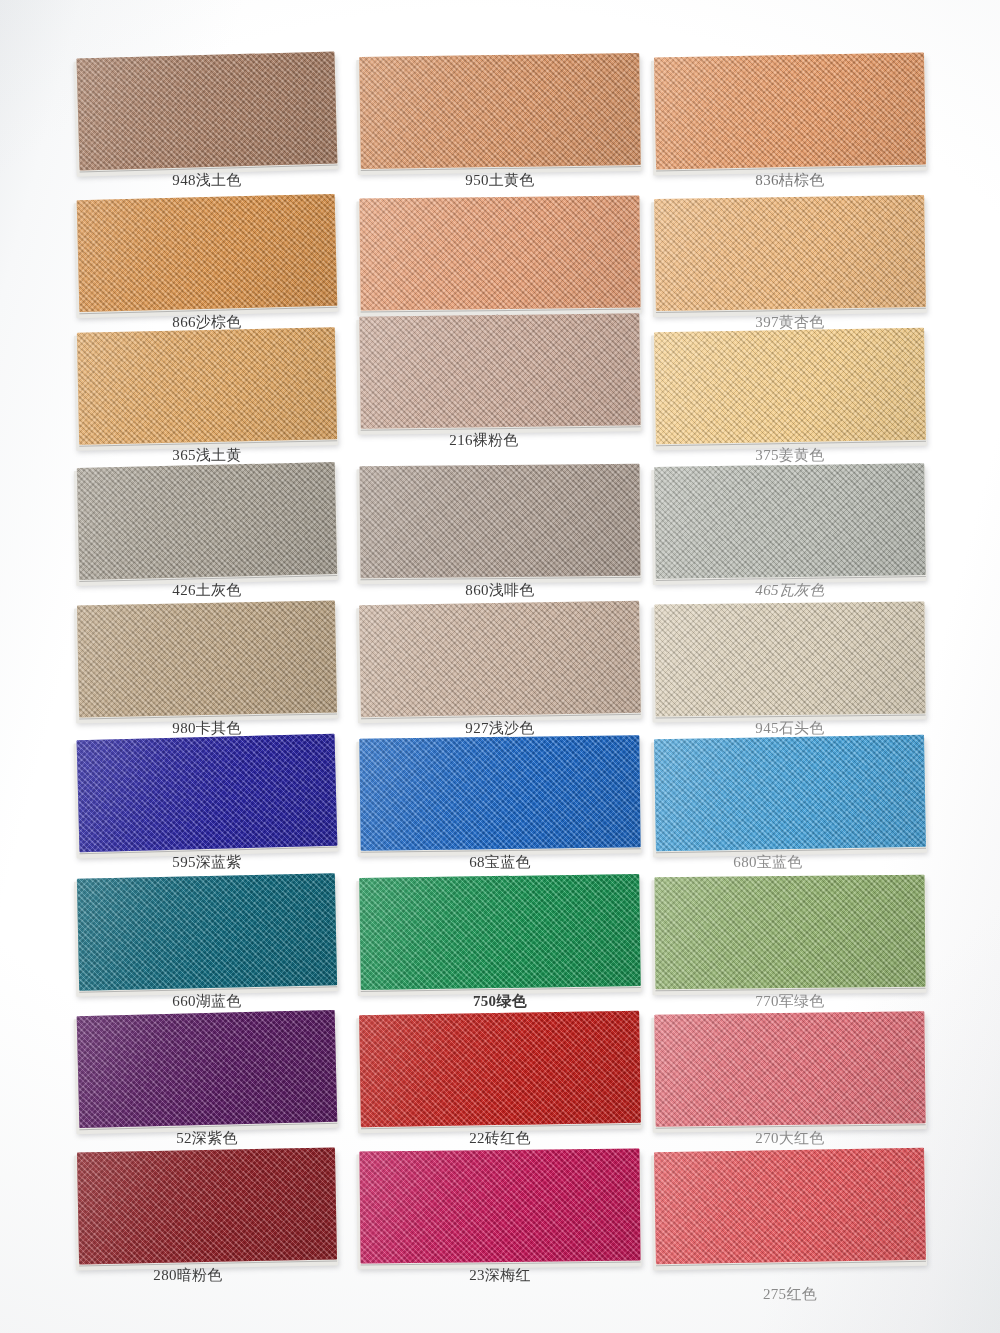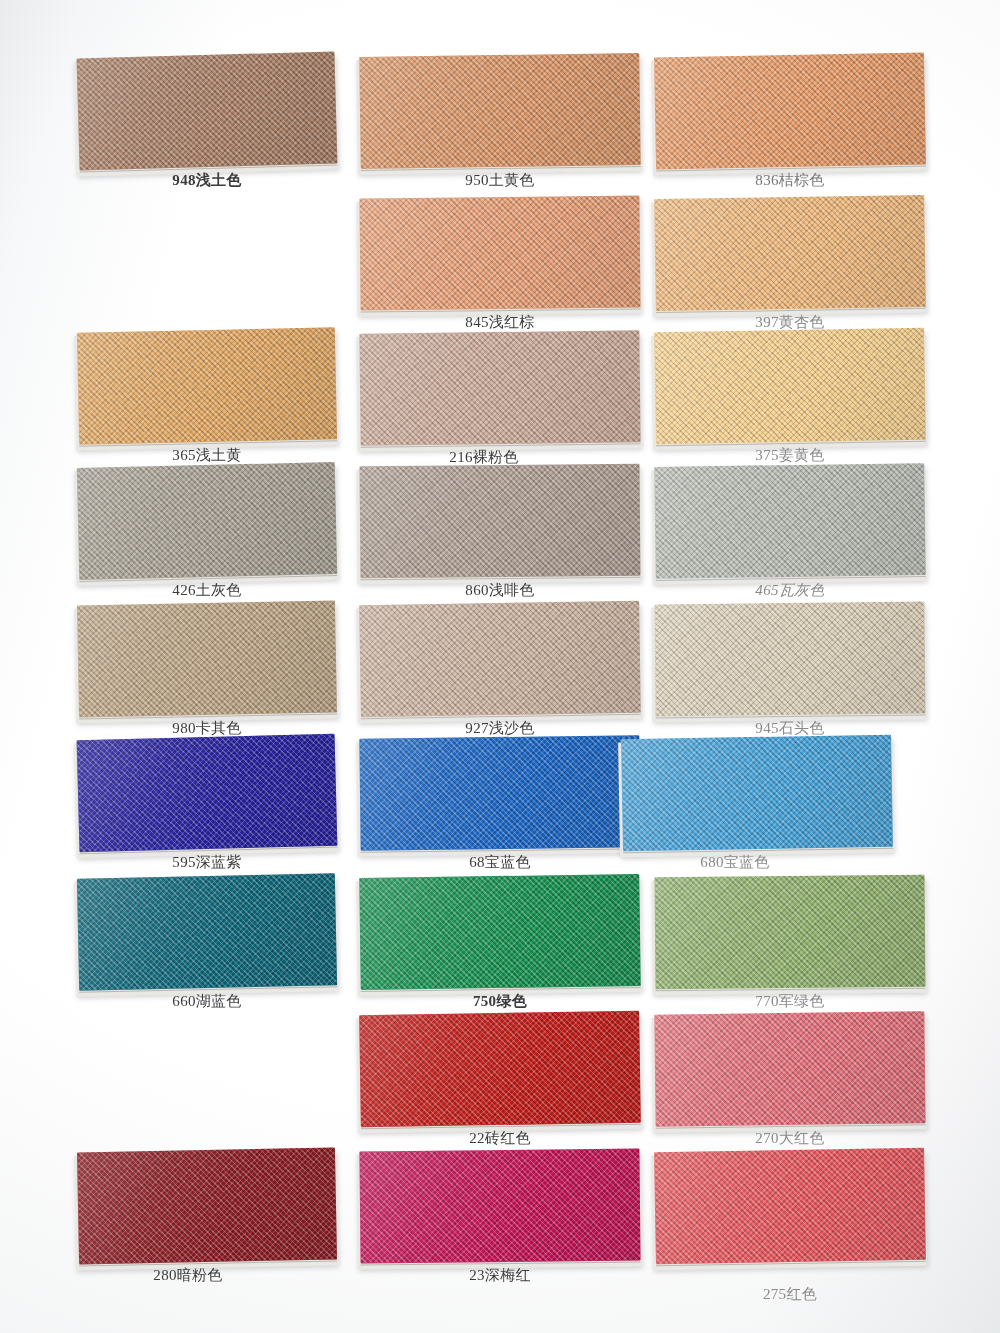--- a/index.html
+++ b/index.html
@@ -114,38 +114,46 @@
 
 <div id="backdrop"></div>
 
 <div id="chart">
     <div class="cell" style="left: 78px; top: 55px; width: 258px; height: 152px;">
       <div class="swatch-wrap" style="width: 258px; height: 112px; transform: rotate(-1.6deg);">
         <div class="backing" style="left: -3px; top: 3px; width: 262px; height: 115px; box-shadow: rgba(120, 120, 125, 0.3) 1px 2px 5px;"></div>
         <div class="edge" style="left: 0px; top: 113px; width: 258px; height: 1px; opacity: 0.55;"></div>
         <div class="swatch" title="948浅土色" style="width: 258px; height: 112px; position: absolute; left: 0px; top: 0px; background: rgb(169, 128, 104);"></div>
       </div>
-      <div class="label" style="top: 118px; color: rgb(59, 59, 59); font-weight: bold;">948浅土色</div>
+      <div class="label" style="top: 118px; color: rgb(59, 59, 59);">948浅土色</div>
     </div>
     <div class="cell" style="left: 360px; top: 55px; width: 280px; height: 152px;">
       <div class="swatch-wrap" style="width: 280px; height: 112px; transform: rotate(-0.8deg);">
         <div class="backing" style="left: -3px; top: 3px; width: 284px; height: 115px; box-shadow: rgba(120, 120, 125, 0.3) 1px 2px 5px;"></div>
         <div class="edge" style="left: 0px; top: 113px; width: 280px; height: 1px; opacity: 0.55;"></div>
         <div class="swatch" title="950土黄色" style="width: 280px; height: 112px; position: absolute; left: 0px; top: 0px; background: rgb(217, 151, 106);"></div>
       </div>
       <div class="label" style="top: 118px; color: rgb(59, 59, 59);">950土黄色</div>
     </div>
     <div class="cell" style="left: 655px; top: 55px; width: 270px; height: 152px;">
       <div class="swatch-wrap" style="width: 270px; height: 112px; transform: rotate(-1.1deg);">
         <div class="backing" style="left: -3px; top: 3px; width: 274px; height: 115px; box-shadow: rgba(120, 120, 125, 0.3) 1px 2px 5px;"></div>
         <div class="edge" style="left: 0px; top: 113px; width: 270px; height: 1px; opacity: 0.55;"></div>
         <div class="swatch" title="836桔棕色" style="width: 270px; height: 112px; position: absolute; left: 0px; top: 0px; background: rgb(229, 156, 107);"></div>
       </div>
       <div class="label" style="top: 118px; color: rgb(119, 119, 119);">836桔棕色</div>
     </div>
+    <div class="cell" style="left: 78px; top: 197px; width: 258px; height: 152px;">
+      <div class="swatch-wrap" style="width: 258px; height: 112px; transform: rotate(-1.4deg);">
+        <div class="backing" style="left: -3px; top: 3px; width: 262px; height: 115px; box-shadow: rgba(120, 120, 125, 0.3) 1px 2px 5px;"></div>
+        <div class="edge" style="left: 0px; top: 113px; width: 258px; height: 1px; opacity: 0.55;"></div>
+        <div class="swatch" title="866沙棕色" style="width: 258px; height: 112px; position: absolute; left: 0px; top: 0px; background: rgb(217, 148, 79);"></div>
+      </div>
+      <div class="label" style="top: 118px; color: rgb(59, 59, 59);">866沙棕色</div>
+    </div>
     <div class="cell" style="left: 360px; top: 197px; width: 280px; height: 152px;">
       <div class="swatch-wrap" style="width: 280px; height: 112px; transform: rotate(-0.6deg);">
         <div class="backing" style="left: -3px; top: 3px; width: 284px; height: 115px; box-shadow: rgba(120, 120, 125, 0.3) 1px 2px 5px;"></div>
         <div class="edge" style="left: 0px; top: 113px; width: 280px; height: 1px; opacity: 0.55;"></div>
         <div class="swatch" title="845浅红棕" style="width: 280px; height: 112px; position: absolute; left: 0px; top: 0px; background: rgb(230, 160, 121);"></div>
       </div>
       <div class="label" style="top: 118px; color: rgb(59, 59, 59);">845浅红棕</div>
     </div>
     <div class="cell" style="left: 655px; top: 197px; width: 270px; height: 152px;">
       <div class="swatch-wrap" style="width: 270px; height: 112px; transform: rotate(-0.9deg);">
@@ -156,21 +164,21 @@
       <div class="label" style="top: 118px; color: rgb(138, 138, 138);">397黄杏色</div>
     </div>
     <div class="cell" style="left: 78px; top: 330px; width: 258px; height: 152px;">
       <div class="swatch-wrap" style="width: 258px; height: 112px; transform: rotate(-1.2deg);">
         <div class="backing" style="left: -3px; top: 3px; width: 262px; height: 115px; box-shadow: rgba(120, 120, 125, 0.3) 1px 2px 5px;"></div>
         <div class="edge" style="left: 0px; top: 113px; width: 258px; height: 1px; opacity: 0.55;"></div>
         <div class="swatch" title="365浅土黄" style="width: 258px; height: 112px; position: absolute; left: 0px; top: 0px; background: rgb(224, 168, 102);"></div>
       </div>
       <div class="label" style="top: 118px; color: rgb(59, 59, 59);">365浅土黄</div>
     </div>
-    <div class="cell" style="left: 360px; top: 332px; width: 248px; height: 152px;">
+    <div class="cell" style="left: 360px; top: 315px; width: 248px; height: 152px;">
       <div class="swatch-wrap" style="width: 280px; height: 112px; transform: rotate(-0.7deg);">
         <div class="backing" style="left: -3px; top: 3px; width: 284px; height: 115px; box-shadow: rgba(120, 120, 125, 0.3) 1px 2px 5px;"></div>
         <div class="edge" style="left: 0px; top: 113px; width: 280px; height: 1px; opacity: 0.55;"></div>
         <div class="swatch" title="216裸粉色" style="width: 280px; height: 112px; position: absolute; left: 0px; top: 0px; background: rgb(203, 171, 155);"></div>
       </div>
       <div class="label" style="top: 118px; color: rgb(59, 59, 59);">216裸粉色</div>
     </div>
     <div class="cell" style="left: 655px; top: 330px; width: 270px; height: 152px;">
       <div class="swatch-wrap" style="width: 270px; height: 112px; transform: rotate(-1deg);">
         <div class="backing" style="left: -3px; top: 3px; width: 274px; height: 115px; box-shadow: rgba(120, 120, 125, 0.3) 1px 2px 5px;"></div>
@@ -236,21 +244,21 @@
       <div class="label" style="top: 118px; color: rgb(59, 59, 59);">595深蓝紫</div>
     </div>
     <div class="cell" style="left: 360px; top: 737px; width: 280px; height: 152px;">
       <div class="swatch-wrap" style="width: 280px; height: 112px; transform: rotate(-0.7deg);">
         <div class="backing" style="left: -3px; top: 3px; width: 284px; height: 115px; box-shadow: rgba(120, 120, 125, 0.3) 1px 2px 5px;"></div>
         <div class="edge" style="left: 0px; top: 113px; width: 280px; height: 1px; opacity: 0.55;"></div>
         <div class="swatch" title="68宝蓝色" style="width: 280px; height: 112px; position: absolute; left: 0px; top: 0px; background: rgb(31, 104, 196);"></div>
       </div>
       <div class="label" style="top: 118px; color: rgb(59, 59, 59);">68宝蓝色</div>
     </div>
-    <div class="cell" style="left: 622px; top: 737px; width: 226px; height: 152px;">
+    <div class="cell" style="left: 655px; top: 737px; width: 226px; height: 152px;">
       <div class="swatch-wrap" style="width: 270px; height: 112px; transform: rotate(-1deg);">
         <div class="backing" style="left: -3px; top: 3px; width: 274px; height: 115px; box-shadow: rgba(120, 120, 125, 0.3) 1px 2px 5px;"></div>
         <div class="edge" style="left: 0px; top: 113px; width: 270px; height: 1px; opacity: 0.55;"></div>
         <div class="swatch" title="680宝蓝色" style="width: 270px; height: 112px; position: absolute; left: 0px; top: 0px; background: rgb(74, 163, 216);"></div>
       </div>
       <div class="label" style="top: 118px; color: rgb(138, 138, 138);">680宝蓝色</div>
     </div>
     <div class="cell" style="left: 78px; top: 876px; width: 258px; height: 152px;">
       <div class="swatch-wrap" style="width: 258px; height: 112px; transform: rotate(-1.2deg);">
         <div class="backing" style="left: -3px; top: 3px; width: 262px; height: 115px; box-shadow: rgba(120, 120, 125, 0.3) 1px 2px 5px;"></div>
@@ -268,20 +276,28 @@
       <div class="label" style="top: 118px; color: rgb(59, 59, 59);">750绿色</div>
     </div>
     <div class="cell" style="left: 655px; top: 876px; width: 270px; height: 152px;">
       <div class="swatch-wrap" style="width: 270px; height: 112px; transform: rotate(-0.5deg);">
         <div class="backing" style="left: -3px; top: 3px; width: 274px; height: 115px; box-shadow: rgba(120, 120, 125, 0.3) 1px 2px 5px;"></div>
         <div class="edge" style="left: 0px; top: 113px; width: 270px; height: 1px; opacity: 0.55;"></div>
         <div class="swatch" title="770军绿色" style="width: 270px; height: 112px; position: absolute; left: 0px; top: 0px; background: rgb(147, 178, 113);"></div>
       </div>
       <div class="label" style="top: 118px; color: rgb(138, 138, 138);">770军绿色</div>
     </div>
+    <div class="cell" style="left: 78px; top: 1013px; width: 258px; height: 152px;">
+      <div class="swatch-wrap" style="width: 258px; height: 112px; transform: rotate(-1.4deg);">
+        <div class="backing" style="left: -3px; top: 3px; width: 262px; height: 115px; box-shadow: rgba(120, 120, 125, 0.3) 1px 2px 5px;"></div>
+        <div class="edge" style="left: 0px; top: 113px; width: 258px; height: 1px; opacity: 0.55;"></div>
+        <div class="swatch" title="52深紫色" style="width: 258px; height: 112px; position: absolute; left: 0px; top: 0px; background: rgb(90, 29, 99);"></div>
+      </div>
+      <div class="label" style="top: 118px; color: rgb(59, 59, 59);">52深紫色</div>
+    </div>
     <div class="cell" style="left: 360px; top: 1013px; width: 280px; height: 190px;">
       <div class="swatch-wrap" style="width: 280px; height: 112px; transform: rotate(-0.9deg);">
         <div class="backing" style="left: -3px; top: 3px; width: 284px; height: 115px; box-shadow: rgba(120, 120, 125, 0.3) 1px 2px 5px;"></div>
         <div class="edge" style="left: 0px; top: 113px; width: 280px; height: 1px; opacity: 0.55;"></div>
         <div class="swatch" title="22砖红色" style="width: 280px; height: 112px; position: absolute; left: 0px; top: 0px; background: rgb(194, 33, 30);"></div>
       </div>
       <div class="label" style="top: 118px; color: rgb(59, 59, 59);">22砖红色</div>
     </div>
     <div class="cell" style="left: 655px; top: 1013px; width: 270px; height: 152px;">
       <div class="swatch-wrap" style="width: 270px; height: 112px; transform: rotate(-0.7deg);">

